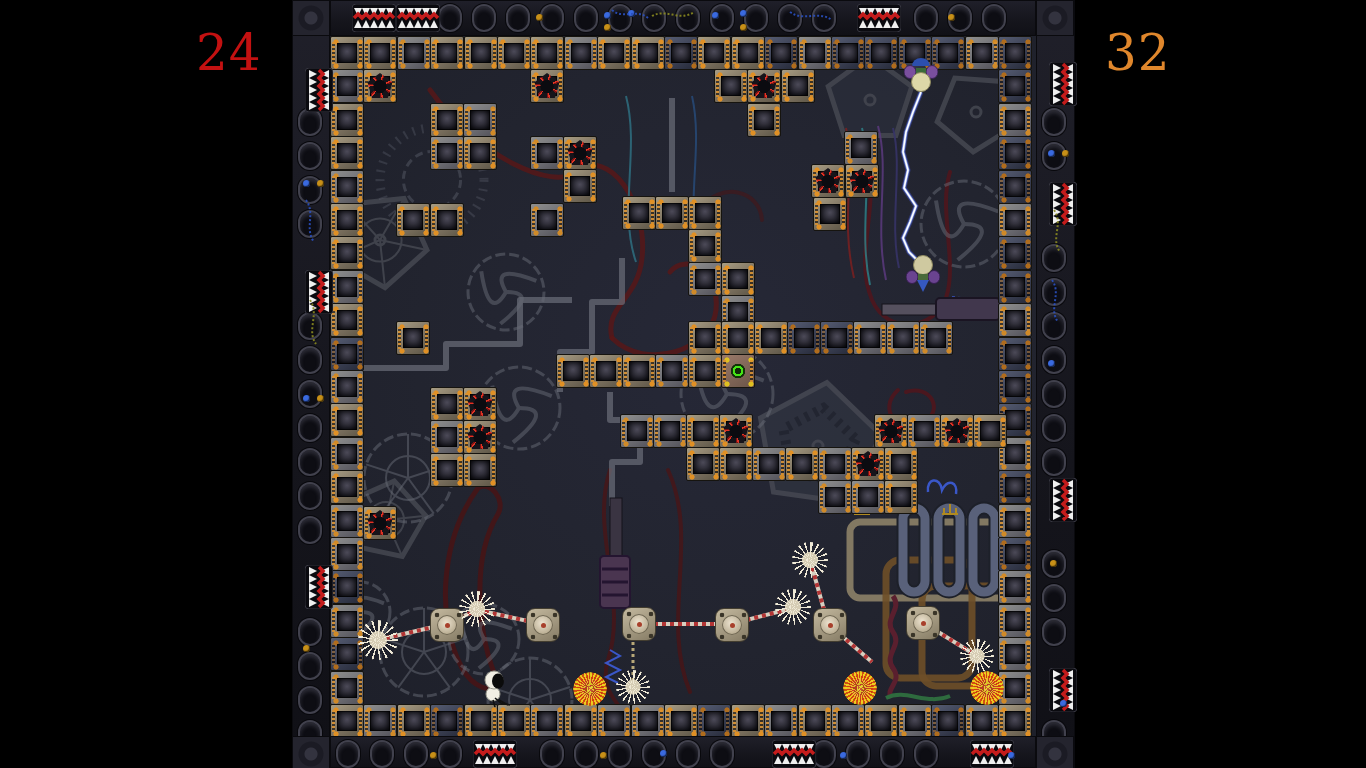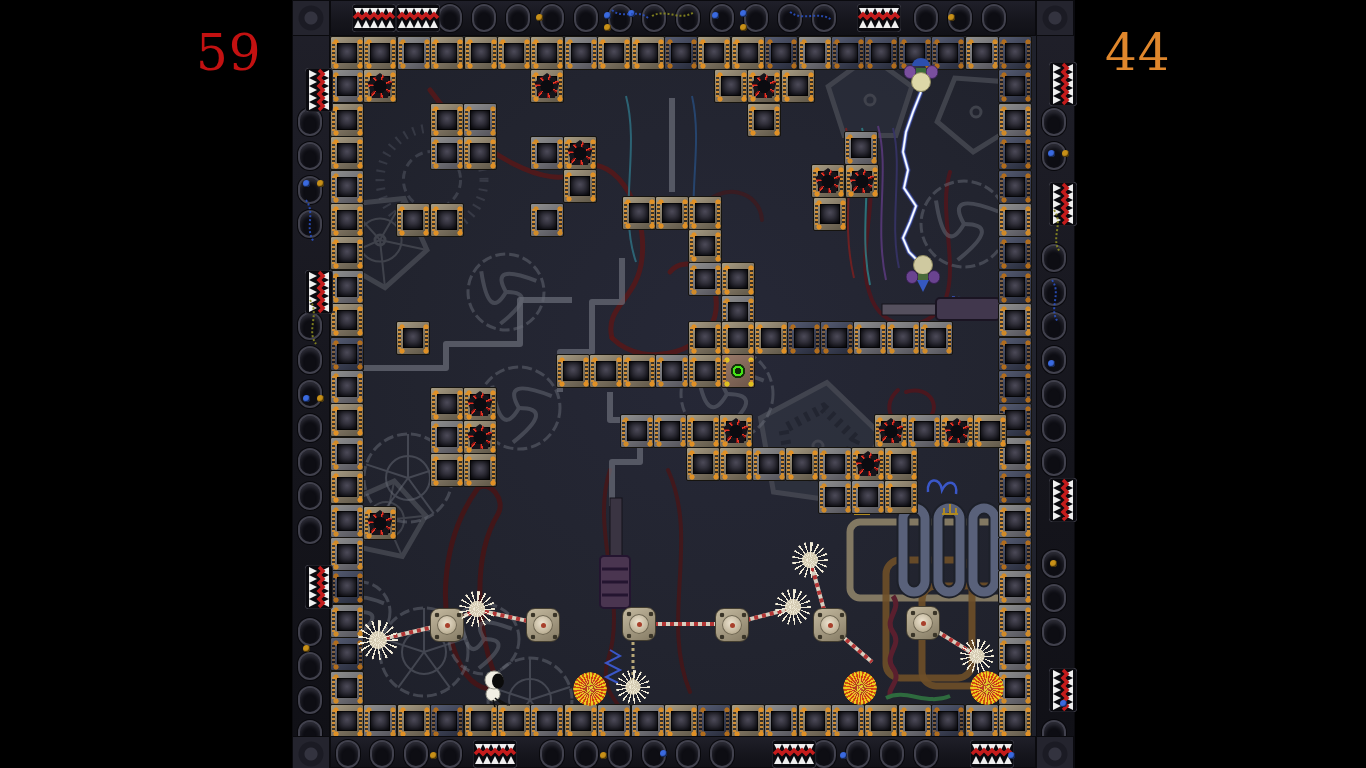--- a/index.html
+++ b/index.html
@@ -932,15 +932,15 @@
   <svg id="borderfx" class="layer" width="1366" height="768">
       <path d="M612,10 C624,20 636,8 648,18" stroke="#2a50c0" stroke-width="2" fill="none" stroke-dasharray="2,2" opacity="0.9"></path>
       <path d="M652,16 C666,8 680,22 694,12" stroke="#8a8a20" stroke-width="2" fill="none" stroke-dasharray="2,2" opacity="0.9"></path>
       <path d="M790,12 C804,22 818,10 832,20" stroke="#2a50c0" stroke-width="2" fill="none" stroke-dasharray="2,2" opacity="0.9"></path>
       <path d="M306,200 C316,214 304,228 314,242" stroke="#2a50c0" stroke-width="2" fill="none" stroke-dasharray="2,2" opacity="0.9"></path>
       <path d="M310,300 C320,314 306,330 316,344" stroke="#8a8a20" stroke-width="2" fill="none" stroke-dasharray="2,2" opacity="0.9"></path>
       <path d="M1054,210 C1064,224 1050,238 1060,252" stroke="#8a8a20" stroke-width="2" fill="none" stroke-dasharray="2,2" opacity="0.9"></path>
       <path d="M1052,280 C1062,294 1048,308 1058,322" stroke="#2a50c0" stroke-width="2" fill="none" stroke-dasharray="2,2" opacity="0.9"></path>
     </svg>
 
-  <div class="score" style="left: 196px; top: 24px; color: rgb(195, 17, 17);">59</div>
-  <div class="score" style="left: 1105px; top: 24px; color: rgb(224, 135, 44);">44</div>
+  <div class="score" style="left: 196px; top: 24px; color: rgb(195, 17, 17);">24</div>
+  <div class="score" style="left: 1105px; top: 24px; color: rgb(224, 135, 44);">32</div>
 </div>
 
 </body></html>

